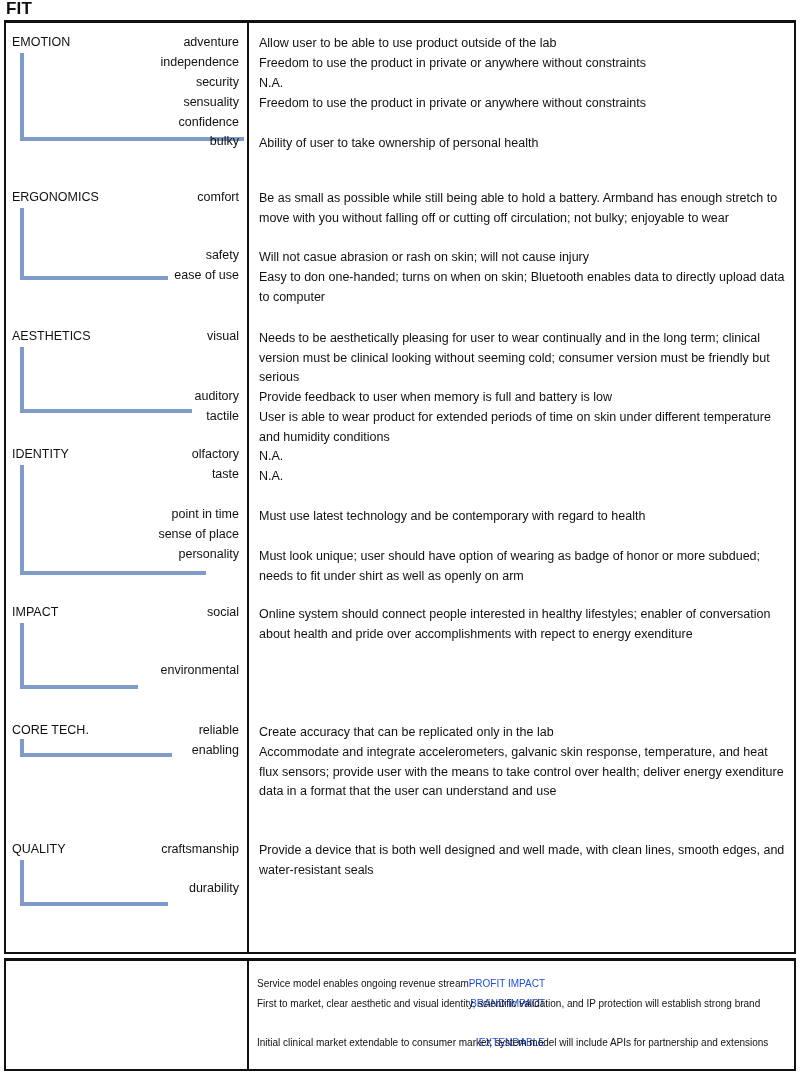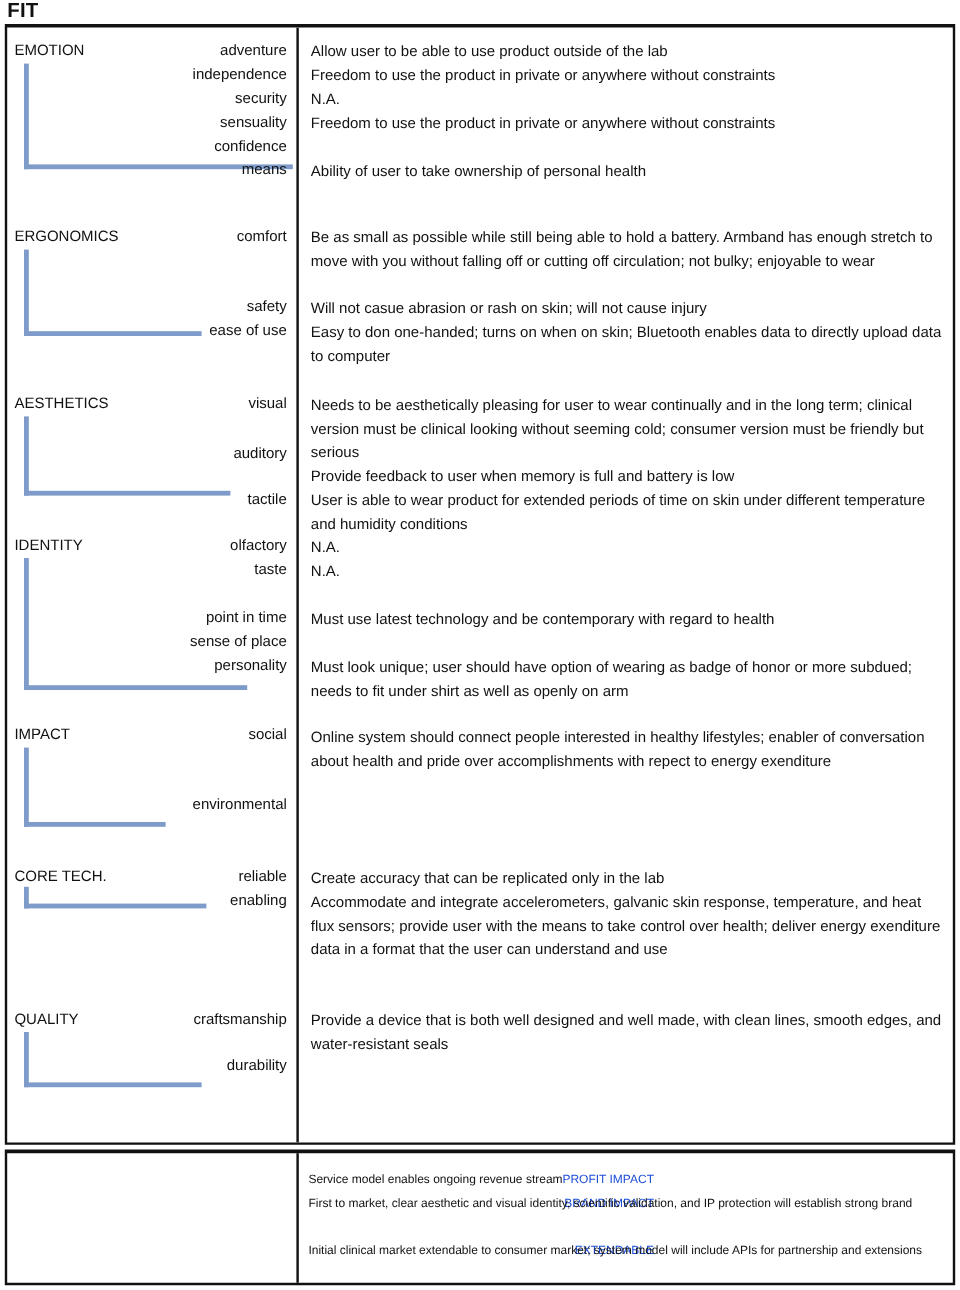--- a/index.html
+++ b/index.html
@@ -151,38 +151,38 @@
       <div class="cat-title" style="top:12px">EMOTION</div>
       <div class="bracket" style="top:30px;height:88px;width:224px">
         <div class="spine" style="height:88px"></div>
         <div class="foot" style="top:84px;width:224px"></div>
       </div>
       <div class="attr-label" style="top:12px">adventure</div>
       <div class="attr-label" style="top:32px">independence</div>
       <div class="attr-label" style="top:52px">security</div>
       <div class="attr-label" style="top:72px">sensuality</div>
       <div class="attr-label" style="top:92px">confidence</div>
-      <div class="attr-label" style="top:111px">means</div>
+      <div class="attr-label" style="top:111px">bulky</div>
 
       <div class="cat-title" style="top:167px">ERGONOMICS</div>
       <div class="bracket" style="top:185px;height:72px;width:148px">
         <div class="spine" style="height:72px"></div>
         <div class="foot" style="top:68px;width:148px"></div>
       </div>
       <div class="attr-label" style="top:167px">comfort</div>
       <div class="attr-label" style="top:225px">safety</div>
       <div class="attr-label" style="top:245px">ease of use</div>
 
       <div class="cat-title" style="top:306px">AESTHETICS</div>
       <div class="bracket" style="top:324px;height:66px;width:172px">
         <div class="spine" style="height:66px"></div>
         <div class="foot" style="top:62px;width:172px"></div>
       </div>
       <div class="attr-label" style="top:306px">visual</div>
-      <div class="attr-label" style="top:348px">auditory</div>
+      <div class="attr-label" style="top:366px">auditory</div>
       <div class="attr-label" style="top:386px">tactile</div>
 
       <div class="cat-title" style="top:424px">IDENTITY</div>
       <div class="bracket" style="top:442px;height:110px;width:186px">
         <div class="spine" style="height:110px"></div>
         <div class="foot" style="top:106px;width:186px"></div>
       </div>
       <div class="attr-label" style="top:424px">olfactory</div>
       <div class="attr-label" style="top:444px">taste</div>
       <div class="attr-label" style="top:484px">point in time</div>

